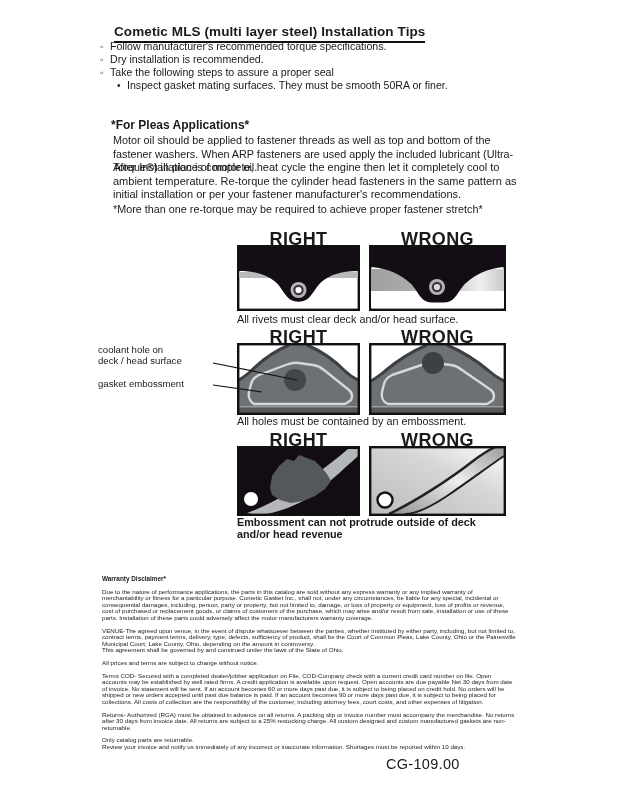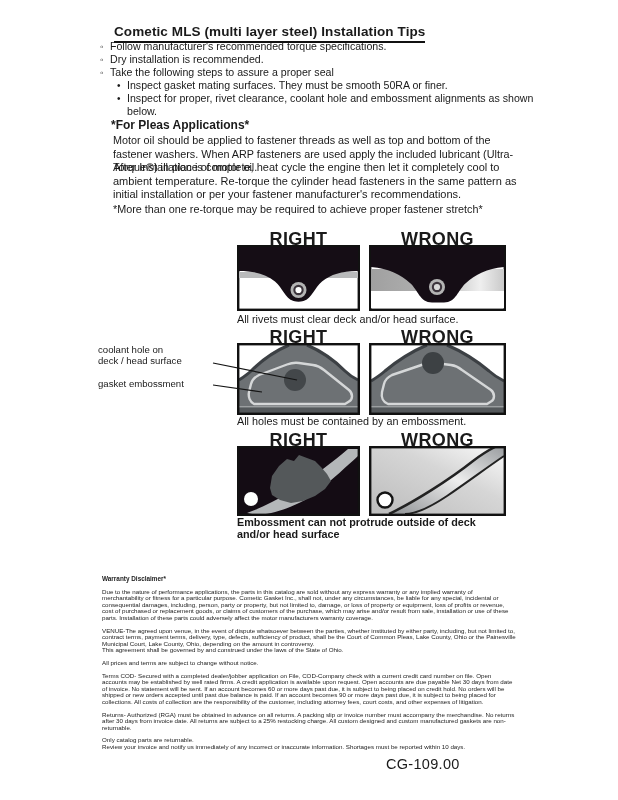--- a/index.html
+++ b/index.html
@@ -43,21 +43,20 @@
 </head>
 <body>
 
 <div class="abs doc-title">Cometic MLS (multi layer steel) Installation Tips</div>
 
 <div class="abs tips">
   <div class="tip-row"><span>Follow manufacturer's recommended torque specifications.</span></div>
   <div class="tip-row"><span>Dry installation is recommended.</span></div>
   <div class="tip-row"><span>Take the following steps to assure a proper seal</span></div>
   <div class="sub-row"><span>Inspect gasket mating surfaces.  They must be smooth 50RA or finer.</span></div>
-  <div class="sub-row"><span>Inspect for proper, rivet clearance, coolant hole and embossment alignments as shown below.</span></div>
 </div>
 
 <div class="abs diesel-head">*For Pleas Applications*</div>
 <div class="abs diesel-p1">Motor oil should be applied to fastener threads as well as top and bottom of the fastener washers. When ARP fasteners are used apply the included lubricant (Ultra-Torque®) in place of motor oil.</div>
 <div class="abs diesel-p2">After Installation is complete, heat cycle the engine then let it completely cool to ambient temperature. Re-torque the cylinder head fasteners in the same pattern as initial installation or per your fastener manufacturer's recommendations.</div>
 <div class="abs diesel-note">*More than one re-torque may be required to achieve proper fastener stretch*</div>
 
 <div class="abs rw-label" style="left:237px;top:229px;width:123px;">RIGHT</div>
 <div class="abs rw-label" style="left:369px;top:229px;width:137px;">WRONG</div>
 
@@ -168,21 +167,21 @@
     <rect x="2" y="2" width="133" height="66" fill="url(#g-bg3)"></rect>
     <path d="M20,68 C45,56 80,34 104,15 C112,9 120,4 126,1 L135,1 L135,10 C120,20 100,35 78,50 C60,62 45,68 36,68 Z" fill="url(#g-band3)"></path>
     <path d="M20,68 C45,56 80,34 104,15 C112,9 120,4 126,1" stroke="#222" stroke-width="2.5" fill="none"></path>
     <path d="M36,68 C45,68 60,62 78,50 C100,35 120,20 135,10" stroke="#222" stroke-width="2" fill="none"></path>
     <circle cx="16" cy="54" r="7.5" fill="#ffffff" stroke="#141414" stroke-width="2.4"></circle>
     <rect x="1.2" y="1.2" width="134.6" height="67.6" fill="none" stroke="#111" stroke-width="2.4"></rect>
   </svg>
 </div>
 <div class="abs cap" style="left:237px;top:517px;line-height:11.5px;font-weight:bold;">
   <div>Embossment can not protrude outside of deck</div>
-  <div>and/or head surface</div>
+  <div>and/or head revenue</div>
 </div>
 
 <div class="abs legal">
   <h4>Warranty Disclaimer*</h4>
   <p>Due to the nature of performance applications, the parts in this catalog are sold without any express warranty or any implied warranty of merchantability or fitness for a particular purpose.  Cometic Gasket Inc., shall not, under any circumstances, be liable for any special, incidental or consequential damages, including, person, party or property, but not limited to, damage, or loss of property or equipment, loss of profits or revenue, cost of purchased or replacement goods, or claims of customers of the purchase, which may arise and/or result from sale, installation or use of these parts.  Installation of these parts could adversely affect the motor manufacturers warranty coverage.</p>
   <p class="tight">VENUE-The agreed upon venue, in the event of dispute whatsoever between the parties, whether instituted by either party, including, but not limited to, contract terms, payment terms, delivery, type, defects, sufficiency of product, shall be the Court of Common Pleas, Lake County, Ohio or the Painesville Municipal Court, Lake County, Ohio, depending on the amount in controversy.</p>
   <p class="tight2">This agreement shall be governed by and construed under the laws of the State of Ohio.</p>
   <p>All prices and terms are subject to change without notice.</p>
   <p>Terms COD- Secured with a completed dealer/jobber application on File, COD-Company check with a current credit card number on file.  Open accounts may be established by well rated firms.  A credit application is available upon request.  Open accounts are due payable Net 30 days from date of invoice.  No statement will be sent.  If an account becomes 60 or more days past due, it is subject to being placed on credit hold.  No orders will be shipped or new orders accepted until past due balance is paid.  If an account becomes 90 or more days past due, it is subject to being placed for collections.  All costs of collection are the responsibility of the customer, including attorney fees, court costs, and other expenses of litigation.</p>
   <p>Returns- Authorized (RGA) must be obtained in advance on all returns.  A packing slip or invoice number must accompany the merchandise.  No returns after 30 days from invoice date.  All returns are subject to a 25% restocking charge.  All custom designed and custom manufactured gaskets are non-returnable.</p>

